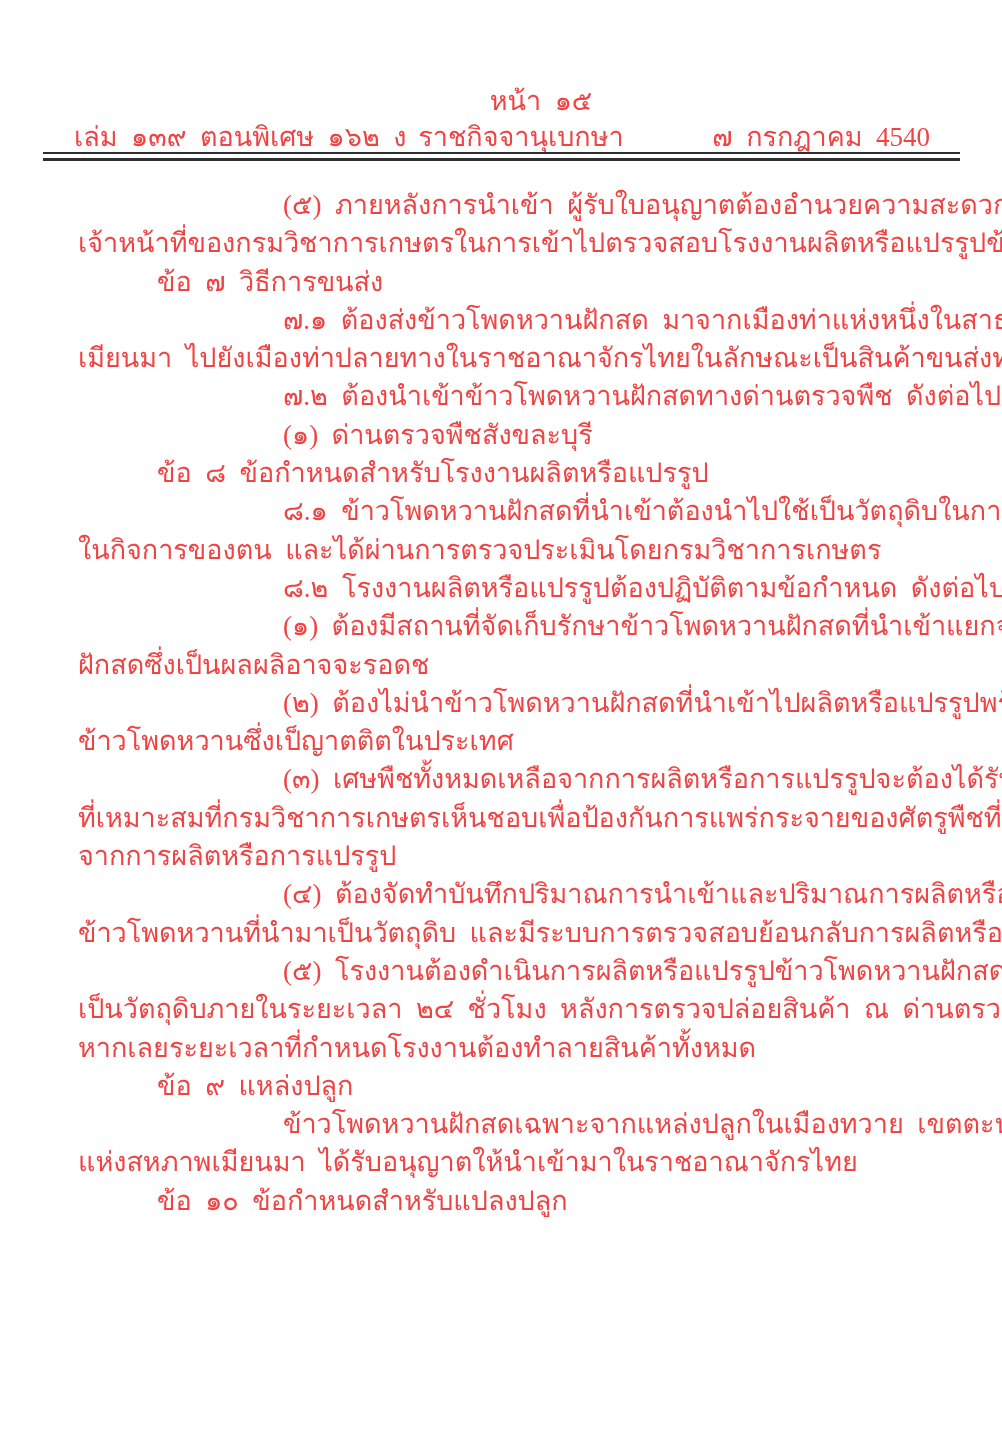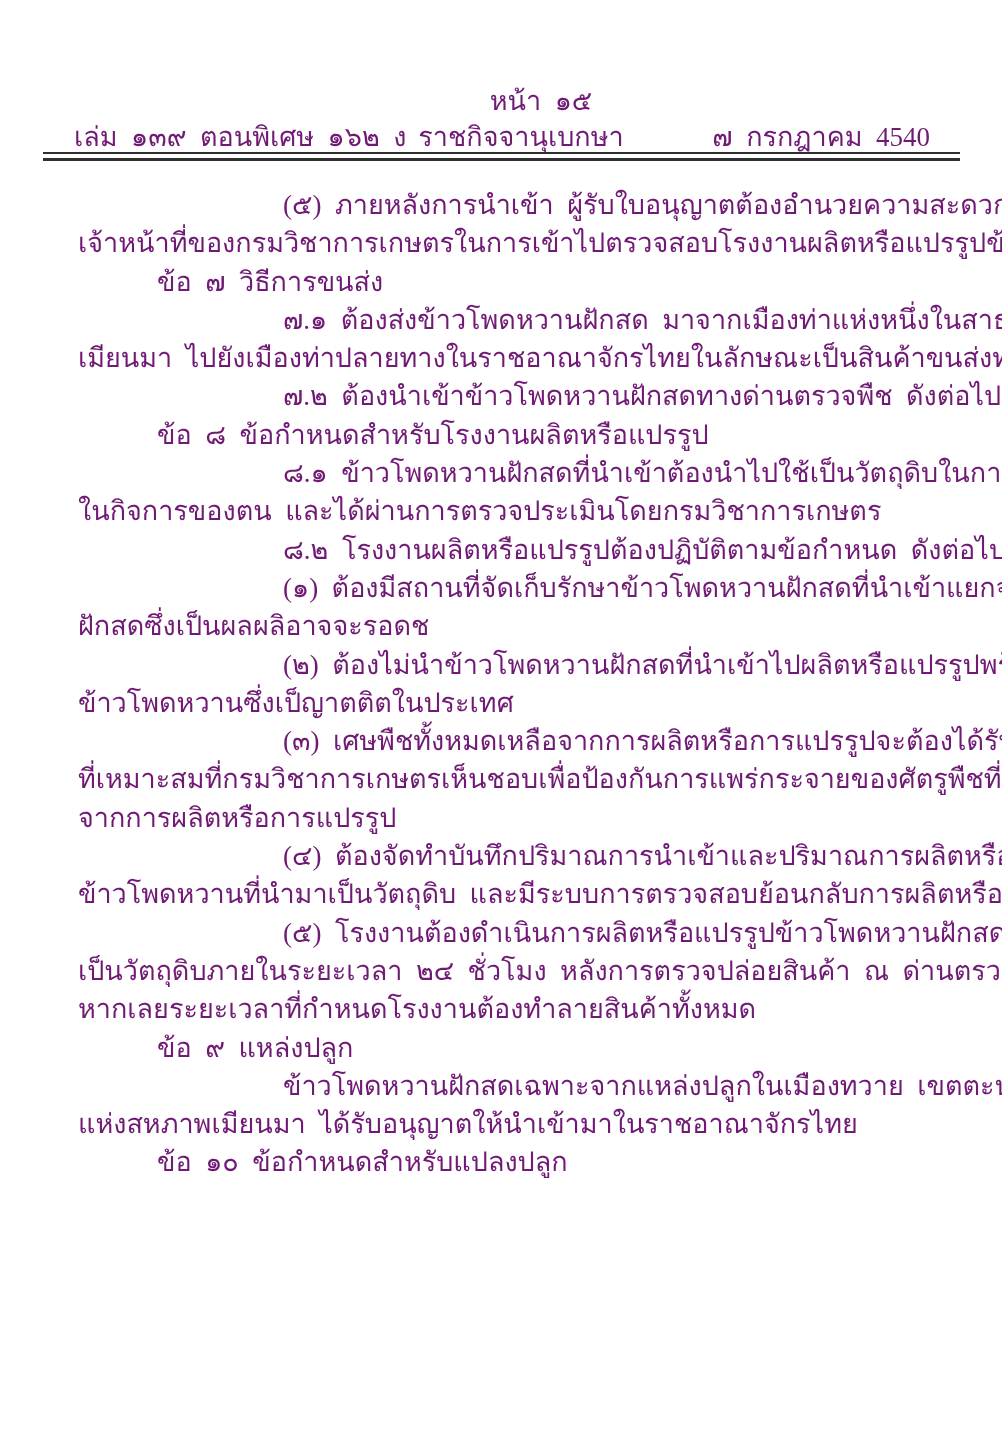--- a/index.html
+++ b/index.html
@@ -4,21 +4,21 @@
 <style>
   html, body { margin: 0; padding: 0; background: #e8e8e8; }
   .page {
     position: relative;
     width: 1002px;
     height: 1440px;
     margin: 0 auto;
     background: #ffffff;
     overflow: hidden;
     font-family: "Liberation Serif", "DejaVu Serif", serif;
-    color: #701a75;
+    color: #ef4444;
   }
   .page-number {
     position: absolute;
     top: 82px;
     left: 78px;
     width: 854px;
     height: 38px;
     line-height: 38px;
     padding-left: 36px; 
     text-align: center;
@@ -95,20 +95,21 @@
 
   <div class="header-divider"></div>
 
   <div class="content">
       <div class="line indent-item">(๕)  ภายหลังการนำเข้า  ผู้รับใบอนุญาตต้องอำนวยความสะดวกแก่พนักงาน</div>
       <div class="line indent-flush">เจ้าหน้าที่ของกรมวิชาการเกษตรในการเข้าไปตรวจสอบโรงงานผลิตหรือแปรรูปข้าวโพดหวานฝักสด</div>
       <div class="line indent-section">ข้อ  ๗  วิธีการขนส่ง</div>
       <div class="line indent-item">๗.๑  ต้องส่งข้าวโพดหวานฝักสด  มาจากเมืองท่าแห่งหนึ่งในสาธารณรัฐแห่งสหภาพ</div>
       <div class="line indent-flush">เมียนมา  ไปยังเมืองท่าปลายทางในราชอาณาจักรไทยในลักษณะเป็นสินค้าขนส่งทางบก</div>
       <div class="line indent-item">๗.๒  ต้องนำเข้าข้าวโพดหวานฝักสดทางด่านตรวจพืช  ดังต่อไปนี้</div>
+      <div class="line indent-item">(๑)  ด่านตรวจพืชสังขละบุรี</div>
       <div class="line indent-section">ข้อ  ๘  ข้อกำหนดสำหรับโรงงานผลิตหรือแปรรูป</div>
       <div class="line indent-item">๘.๑  ข้าวโพดหวานฝักสดที่นำเข้าต้องนำไปใช้เป็นวัตถุดิบในการผลิตหรือแปรรูปเฉพาะ</div>
       <div class="line indent-flush">ในกิจการของตน  และได้ผ่านการตรวจประเมินโดยกรมวิชาการเกษตร</div>
       <div class="line indent-item">๘.๒  โรงงานผลิตหรือแปรรูปต้องปฏิบัติตามข้อกำหนด  ดังต่อไปนี้</div>
       <div class="line indent-item">(๑)  ต้องมีสถานที่จัดเก็บรักษาข้าวโพดหวานฝักสดที่นำเข้าแยกจากข้าวโพดหวาน</div>
       <div class="line indent-flush">ฝักสดซึ่งเป็นผลผลิอาจจะรอดช</div>
       <div class="line indent-item">(๒)  ต้องไม่นำข้าวโพดหวานฝักสดที่นำเข้าไปผลิตหรือแปรรูปพร้อมกับ</div>
       <div class="line indent-flush">ข้าวโพดหวานซึ่งเป็ญาตติตในประเทศ</div>
       <div class="line indent-item">(๓)  เศษพืชทั้งหมดเหลือจากการผลิตหรือการแปรรูปจะต้องได้รับการบำบัด</div>
       <div class="line indent-flush">ที่เหมาะสมที่กรมวิชาการเกษตรเห็นชอบเพื่อป้องกันการแพร่กระจายของศัตรูพืชที่อาจจะรอดชีวิต</div>

